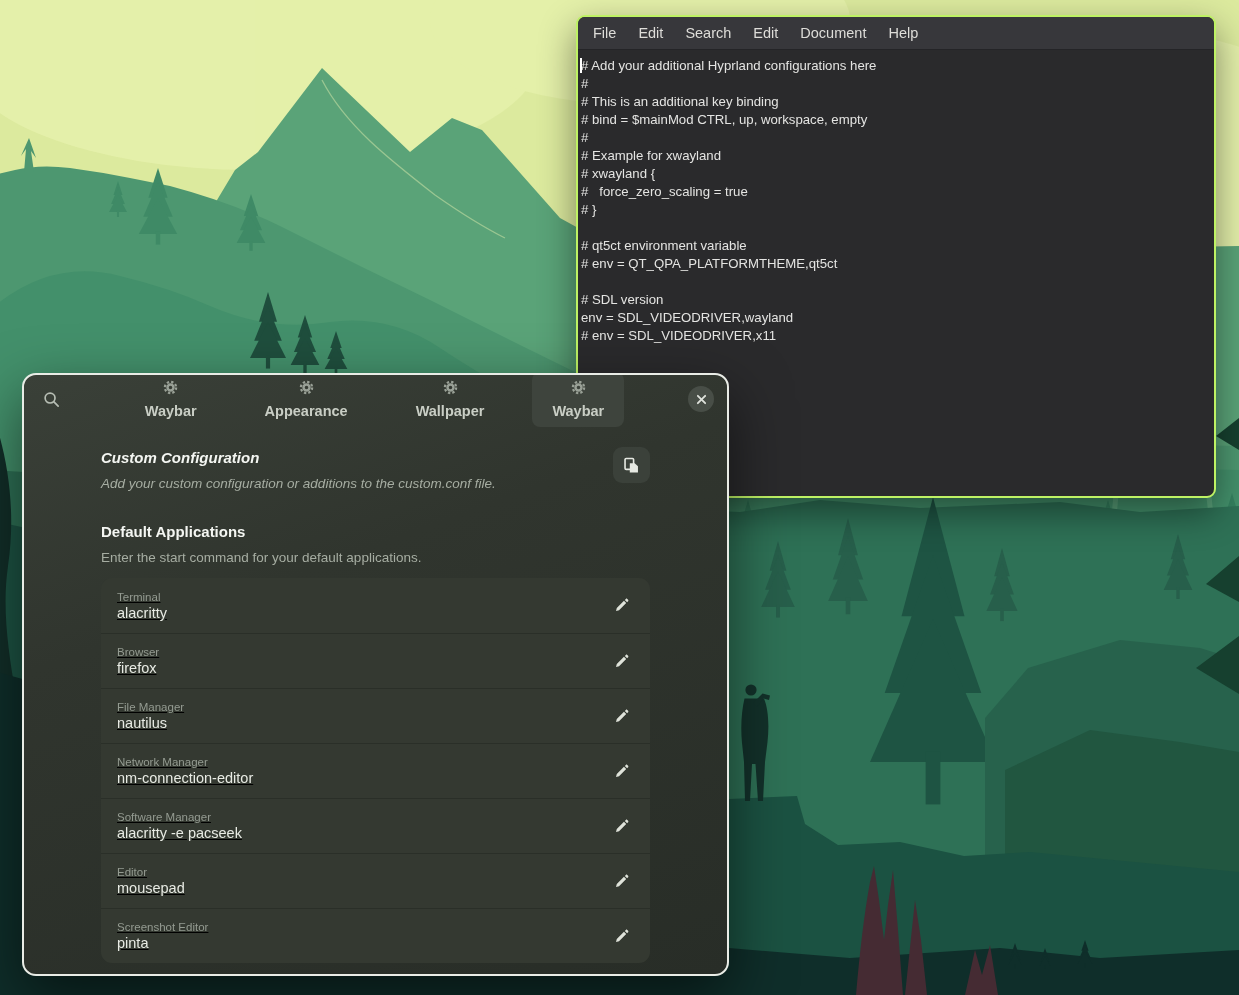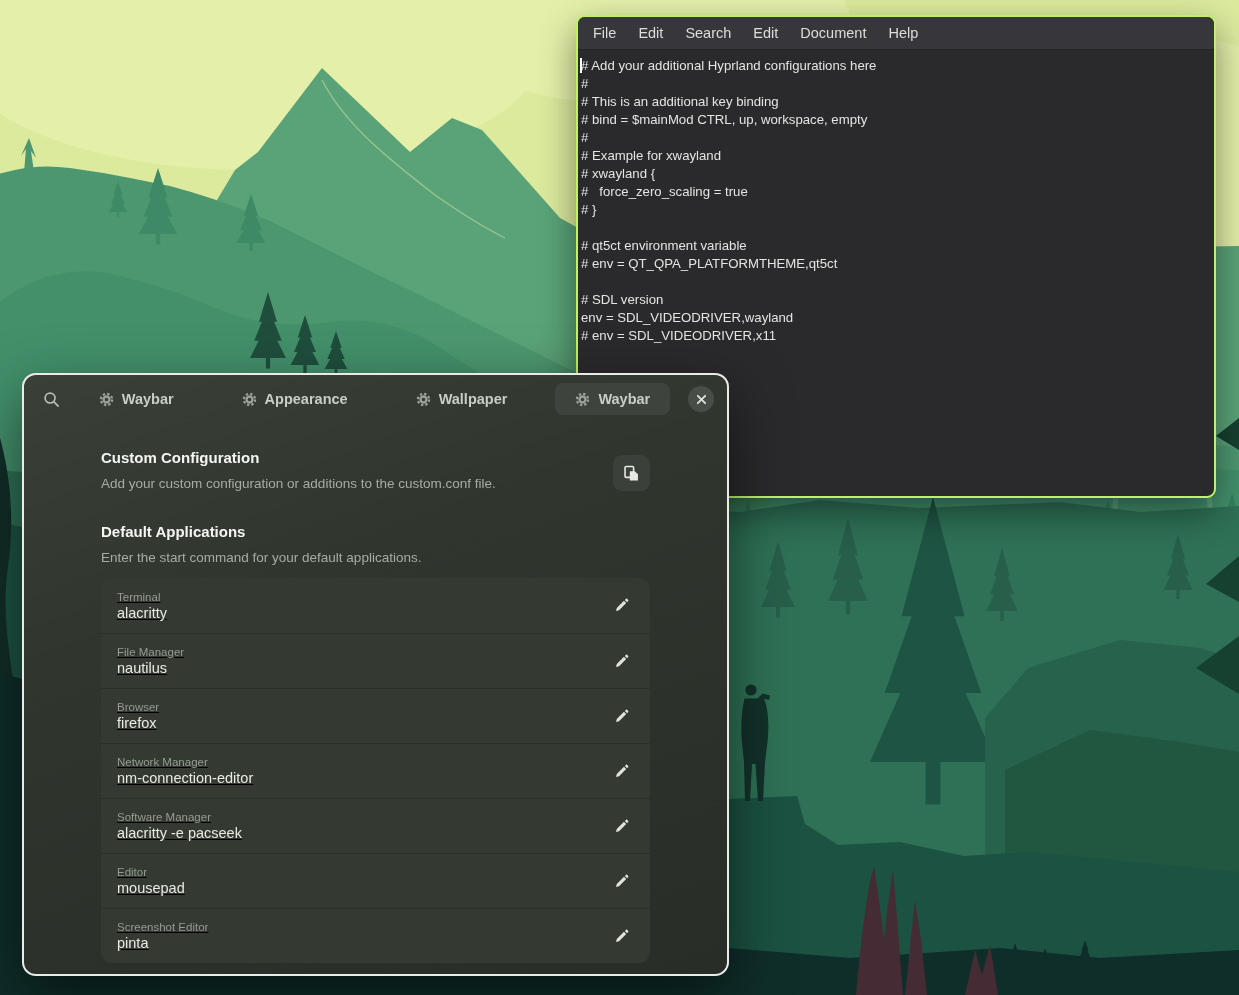--- a/index.html
+++ b/index.html
@@ -22,27 +22,27 @@
 
   
   .dialog { position:absolute; left:22px; top:373px; width:707px; height:603px;
             background:linear-gradient(160deg,#3a4038 0%, #30352e 35%, #282d27 100%);
             border:2.5px solid #e9ece6; border-radius:14px;
             box-shadow:0 22px 60px rgba(0,0,0,.55); overflow:hidden; }
   .dlg-header { display:flex; align-items:center; height:48px; padding:0 13px 0 18px; }
   .hdr-icon { color:#b6bdb3; display:flex; align-items:center; }
   .tabs { flex:1; display:flex; justify-content:center; align-items:center; gap:28px; }
   .tab { display:flex; align-items:center; gap:8px; padding:8px 20px; border-radius:8px;
-         color:#c9cec5; font-size:14.5px; font-weight:bold; cursor:default; }
+         color:#c9cec5; font-size:14.5px; font-weight:bold; cursor:default;flex-direction:column; }
   .tab .gear { color:#99a096; display:flex; }
   .tab.active { background:#3e443d; }
   .close-btn { width:26px; height:26px; border-radius:50%; background:#484e47; color:#dfe2dc;
                display:flex; align-items:center; justify-content:center; border:none; }
   .dlg-body { padding:26px 77px 0 77px; }
-  .sec-head { display:flex; justify-content:space-between; align-items:flex-end; }
+  .sec-head { display:flex; justify-content:space-between; align-items:flex-start;font-style:italic; }
   .sec-title { font-size:15px; font-weight:bold; color:#f4f6f2; margin-bottom:10px; }
   .sec-sub { font-size:13.5px; color:#a6ada2; }
   .icon-btn { width:37px; height:36px; border-radius:9px; background:#3b413a; border:none;
               color:#e6e9e2; display:flex; align-items:center; justify-content:center; margin-top:-2px; }
   .sec-custom { margin-bottom:32px; }
   .app-list { margin-top:13px; border-radius:11px; overflow:hidden;text-decoration:underline; }
   .app-row { height:55px; background:#343931; display:flex; align-items:center;
              padding:0 14px 0 16px; border-top:1px solid #2a2f28; }
   .app-row:first-child { border-top:none; }
   .app-text { flex:1; display:flex; flex-direction:column; justify-content:center; gap:2px; }
@@ -271,35 +271,35 @@
           <button class="pencil-btn">
             <span style="display:flex">
               <svg width="17" height="17" viewBox="0 0 18 18" fill="currentColor">
                   <path d="M3.2 14.8 L4 11.6 L11.6 4 L14 6.4 L6.4 14 Z M12.5 3.1 L13.6 2 C14 1.6 14.7 1.6 15.1 2 L16 2.9 C16.4 3.3 16.4 4 16 4.4 L14.9 5.5 Z"></path>
                 </svg>
             </span>
           </button>
         </div>
         <div class="app-row">
           <div class="app-text">
+            <span class="app-label">Browser</span>
+            <span class="app-value">firefox</span>
+          </div>
+          <button class="pencil-btn">
+            <span style="display:flex">
+              <svg width="17" height="17" viewBox="0 0 18 18" fill="currentColor">
+                  <path d="M3.2 14.8 L4 11.6 L11.6 4 L14 6.4 L6.4 14 Z M12.5 3.1 L13.6 2 C14 1.6 14.7 1.6 15.1 2 L16 2.9 C16.4 3.3 16.4 4 16 4.4 L14.9 5.5 Z"></path>
+                </svg>
+            </span>
+          </button>
+        </div>
+        <div class="app-row">
+          <div class="app-text">
             <span class="app-label">File Manager</span>
             <span class="app-value">nautilus</span>
-          </div>
-          <button class="pencil-btn">
-            <span style="display:flex">
-              <svg width="17" height="17" viewBox="0 0 18 18" fill="currentColor">
-                  <path d="M3.2 14.8 L4 11.6 L11.6 4 L14 6.4 L6.4 14 Z M12.5 3.1 L13.6 2 C14 1.6 14.7 1.6 15.1 2 L16 2.9 C16.4 3.3 16.4 4 16 4.4 L14.9 5.5 Z"></path>
-                </svg>
-            </span>
-          </button>
-        </div>
-        <div class="app-row">
-          <div class="app-text">
-            <span class="app-label">Browser</span>
-            <span class="app-value">firefox</span>
           </div>
           <button class="pencil-btn">
             <span style="display:flex">
               <svg width="17" height="17" viewBox="0 0 18 18" fill="currentColor">
                   <path d="M3.2 14.8 L4 11.6 L11.6 4 L14 6.4 L6.4 14 Z M12.5 3.1 L13.6 2 C14 1.6 14.7 1.6 15.1 2 L16 2.9 C16.4 3.3 16.4 4 16 4.4 L14.9 5.5 Z"></path>
                 </svg>
             </span>
           </button>
         </div>
         <div class="app-row">

